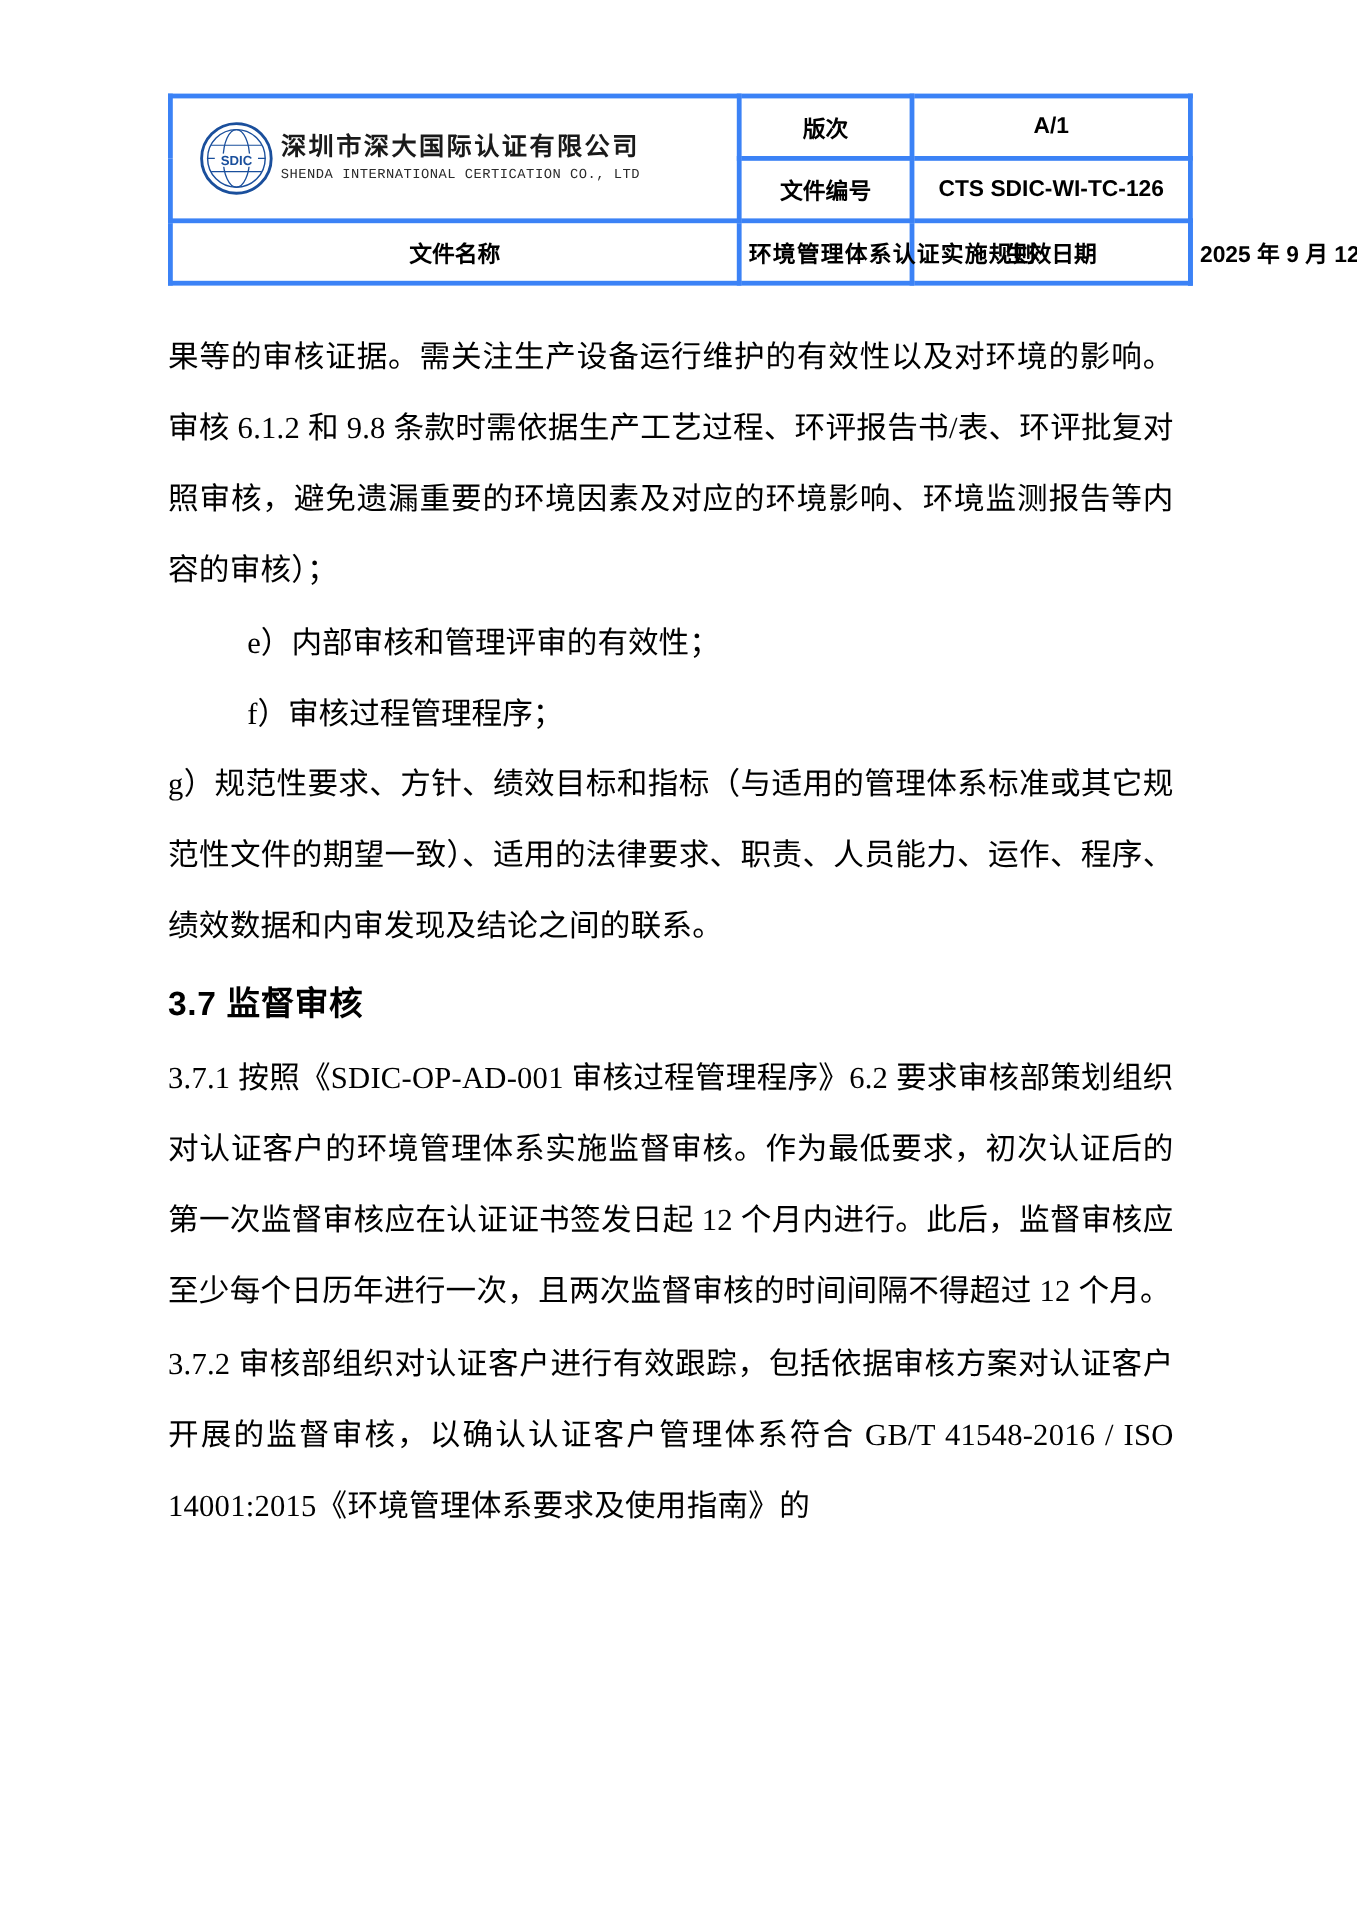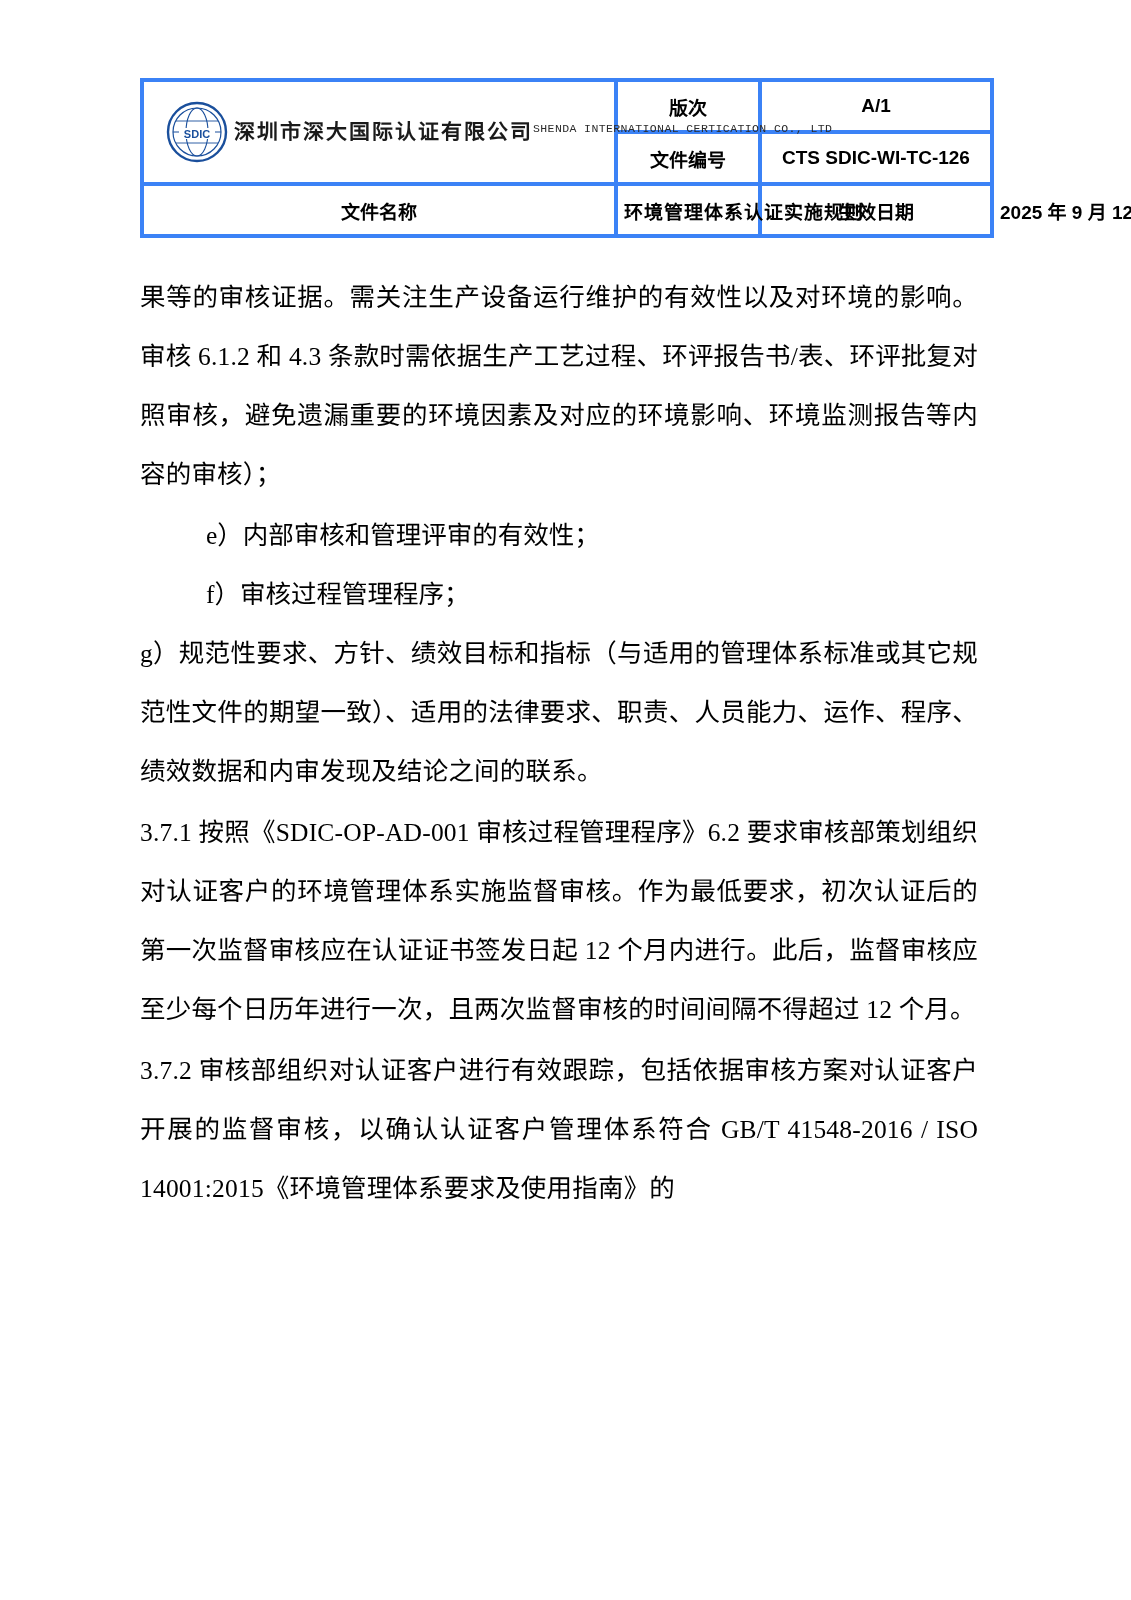--- a/index.html
+++ b/index.html
@@ -53,21 +53,21 @@
   }
   .logo-mark {
     width: 62px;
     height: 62px;
     flex: 0 0 62px;
     position: relative;
   }
   .logo-mark svg { display: block; }
   .logo-text {
     display: flex;
-    flex-direction: row;
+    flex-direction: column;
     justify-content: center;
     line-height: 1.25;
   }
   .logo-cn {
     font-family: "Liberation Sans", sans-serif;
     font-weight: bold;
     font-size: 21px;
     letter-spacing: 2px;
     color: #1a1a1a;
     white-space: nowrap;
@@ -196,26 +196,27 @@
       </td>
       <td class="col-value row-h">
         <div class="cell-pad hdr-value">2025 年 9 月 12 日</div>
       </td>
     </tr>
   </tbody>
     </table>
 
   <div class="body-area">
 
-    <p class="para">果等的审核证据。需关注生产设备运行维护的有效性以及对环境的影响。审核 6.1.2 和 4.3 条款时需依据生产工艺过程、环评报告书/表、环评批复对照审核，避免遗漏重要的环境因素及对应的环境影响、环境监测报告等内容的审核）；</p>
+    <p class="para">果等的审核证据。需关注生产设备运行维护的有效性以及对环境的影响。审核 6.1.2 和 9.8 条款时需依据生产工艺过程、环评报告书/表、环评批复对照审核，避免遗漏重要的环境因素及对应的环境影响、环境监测报告等内容的审核）；</p>
 
     <p class="list-item">e）内部审核和管理评审的有效性；</p>
     <p class="list-item">f）审核过程管理程序；</p>
 
     <p class="para">g）规范性要求、方针、绩效目标和指标（与适用的管理体系标准或其它规范性文件的期望一致）、适用的法律要求、职责、人员能力、运作、程序、绩效数据和内审发现及结论之间的联系。</p>
 
+    <h2 class="section">3.7 监督审核</h2>
 
     <p class="para">3.7.1 按照《SDIC-OP-AD-001 审核过程管理程序》6.2 要求审核部策划组织对认证客户的环境管理体系实施监督审核。作为最低要求，初次认证后的第一次监督审核应在认证证书签发日起 12 个月内进行。此后，监督审核应至少每个日历年进行一次，且两次监督审核的时间间隔不得超过 12 个月。</p>
 
     <p class="para wide-track">3.7.2 审核部组织对认证客户进行有效跟踪，包括依据审核方案对认证客户开展的监督审核，以确认认证客户管理体系符合 GB/T 41548-2016 / ISO 14001:2015《环境管理体系要求及使用指南》的</p>
 
   </div>
 </div>
 
 </body></html>

